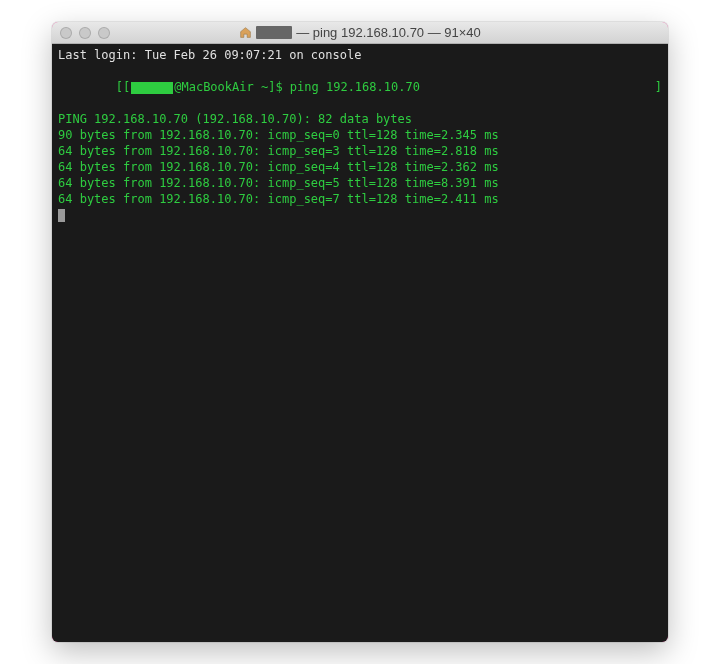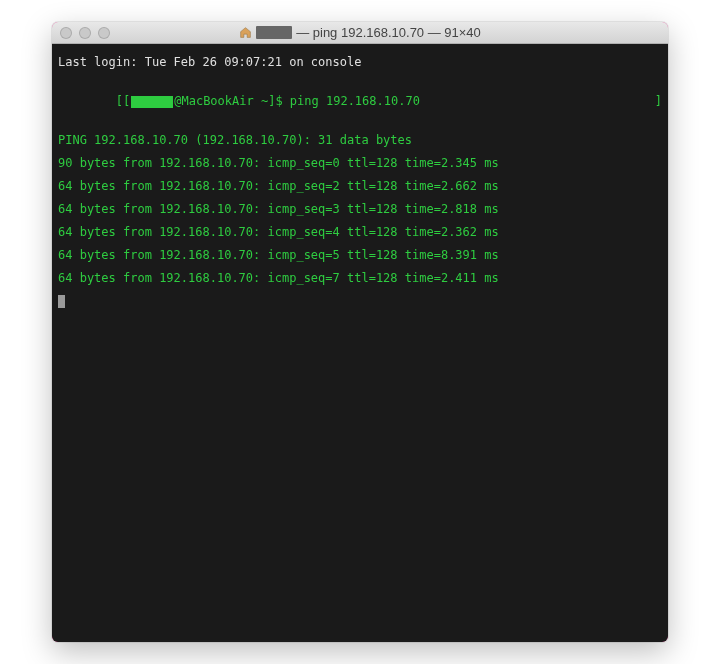--- a/index.html
+++ b/index.html
@@ -82,21 +82,20 @@
       padding: 3px 6px;
       font-family: "Menlo", "Monaco", "Consolas", monospace;
       font-size: 12px;
       line-height: 16px;
       overflow: hidden;
       position: relative;
     }
     .line {
       white-space: pre;
       color: #2ecc40;
-      margin-top: 7px;
     }
     .line.white {
       color: #e0e0e0;
       font-weight: 500;
     }
     .prompt-line {
       display: flex;
       align-items: center;
     }
     .prompt-left {
@@ -146,24 +145,23 @@
   <div class="terminal">
     <div class="line white bold">Last login: Tue Feb 26 09:07:21 on console</div>
 
     <div class="line prompt-line">
       <span class="prompt-left">
         <span>[[</span><span class="green-redact"></span><span>@MacBookAir ~]$ </span><span>ping 192.168.10.70</span>
       </span>
       <span class="prompt-right">]</span>
     </div>
 
-    <div class="line">PING 192.168.10.70 (192.168.10.70): 31 data bytes</div>
+    <div class="line">PING 192.168.10.70 (192.168.10.70): 82 data bytes</div>
 
     <div class="line">90 bytes from 192.168.10.70: icmp_seq=0 ttl=128 time=2.345 ms</div>
-    <div class="line">64 bytes from 192.168.10.70: icmp_seq=2 ttl=128 time=2.662 ms</div>
     <div class="line">64 bytes from 192.168.10.70: icmp_seq=3 ttl=128 time=2.818 ms</div>
     <div class="line">64 bytes from 192.168.10.70: icmp_seq=4 ttl=128 time=2.362 ms</div>
     <div class="line">64 bytes from 192.168.10.70: icmp_seq=5 ttl=128 time=8.391 ms</div>
     <div class="line">64 bytes from 192.168.10.70: icmp_seq=7 ttl=128 time=2.411 ms</div>
 
     <div class="line"><span class="cursor"></span></div>
   </div>
 </div>
 
 </body></html>

